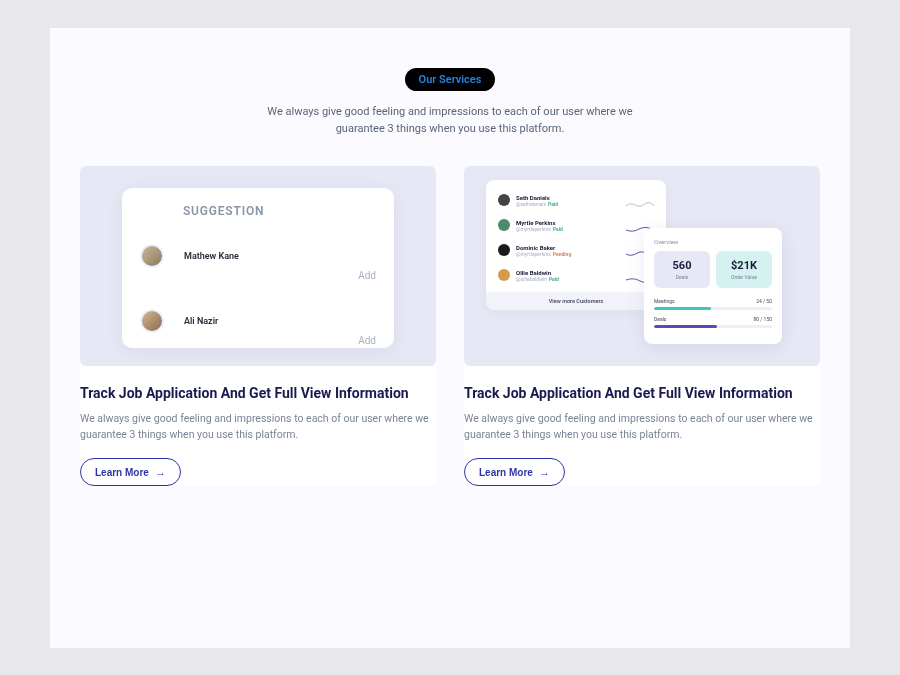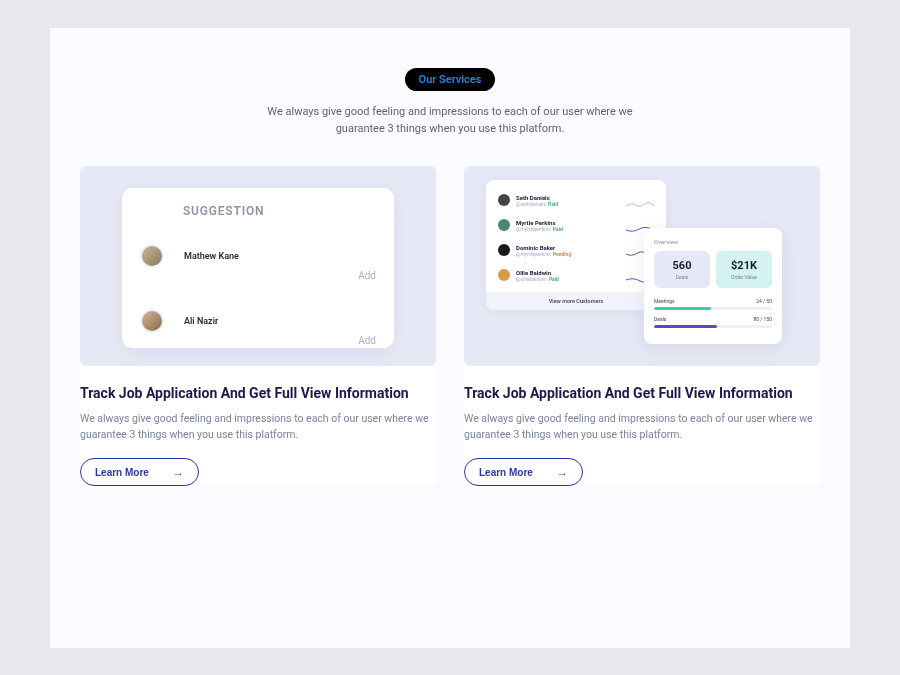--- a/index.html
+++ b/index.html
@@ -63,21 +63,21 @@
 }
 .card-desc {
   font-size: 10.5px;
   color: #7a8398;
   line-height: 1.6;
   margin-bottom: 14px;
 }
 .learn-btn {
   display: inline-flex;
   align-items: center;
-  gap: 24px;
+  gap: 6px;
   border: 1.2px solid #2c35a8;
   color: #2c35a8;
   font-size: 10px;
   font-weight: 600;
   padding: 7px 14px;
   border-radius: 18px;
   background: transparent;
   cursor: pointer;
   width: fit-content;
 }

